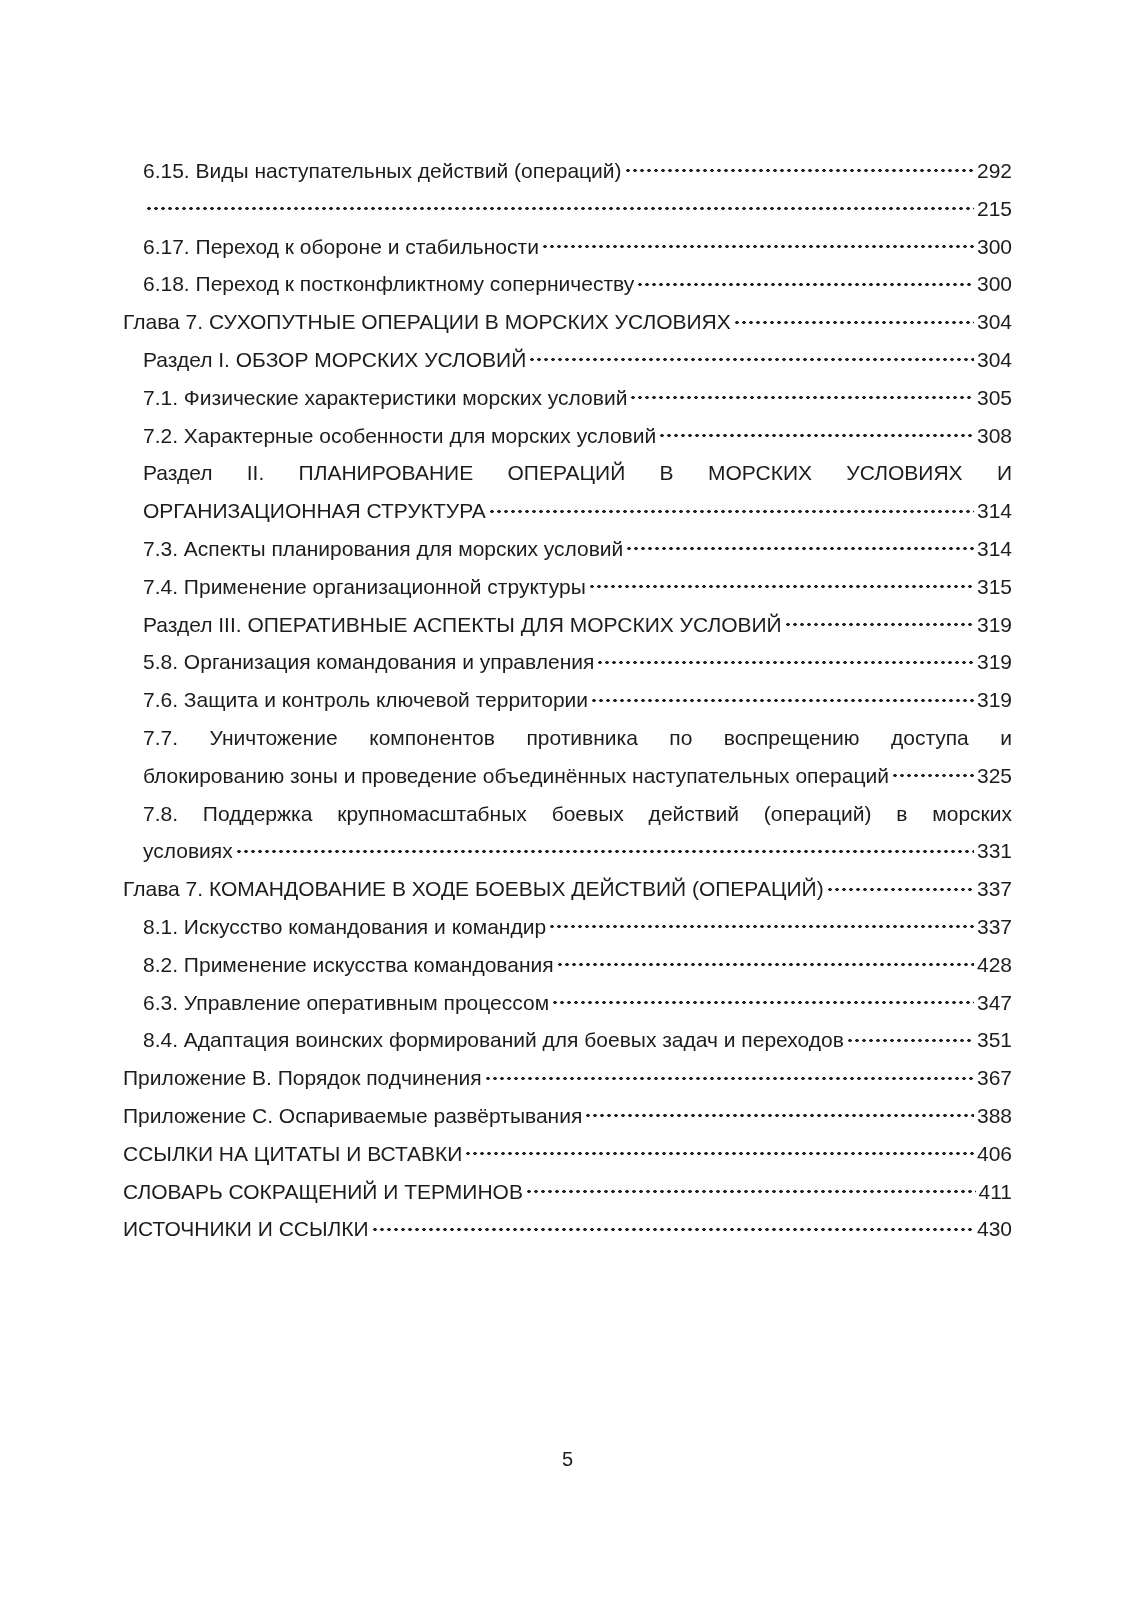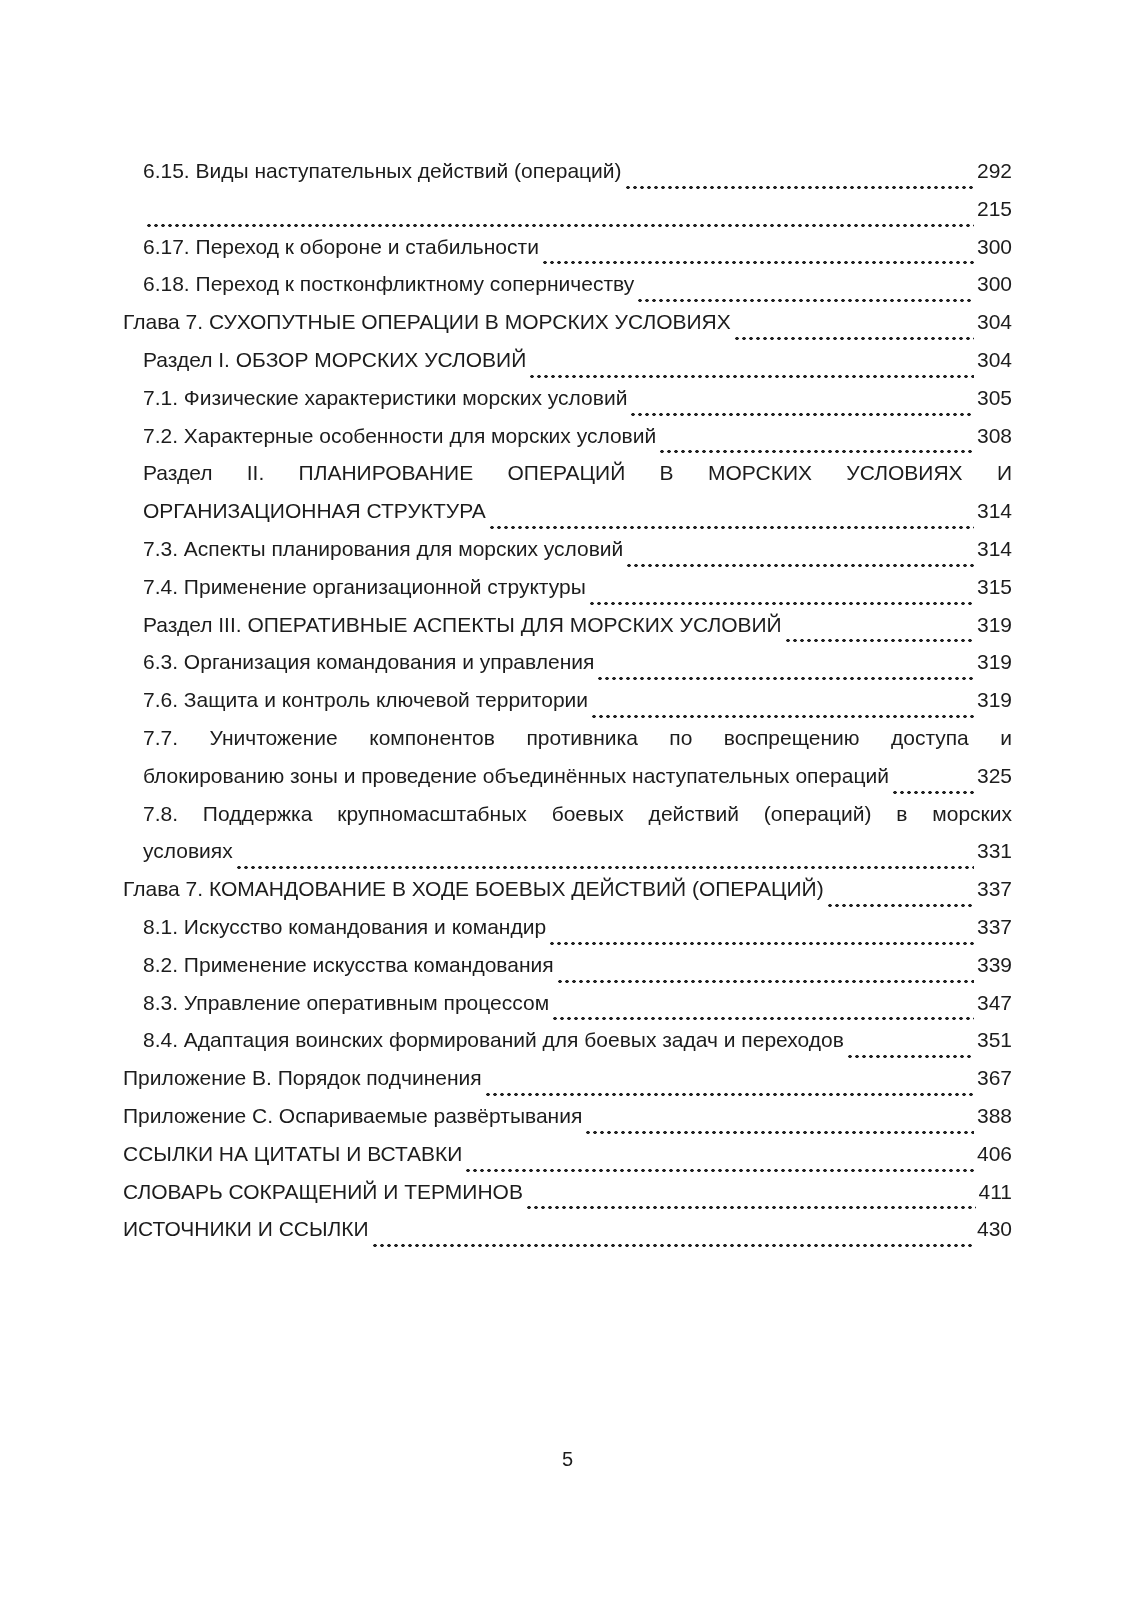--- a/index.html
+++ b/index.html
@@ -26,21 +26,21 @@
   }
   .entry { margin: 0; }
   .entry.sub { margin-left: 20px; }
   .entry .pre {
     text-align: justify;
     text-align-last: justify;
     white-space: normal;
   }
   .entry .row {
     display: flex;
-    align-items: flex-end;
+    align-items: center;
   }
   .entry .t {
     white-space: nowrap;
     flex: 0 0 auto;
   }
   .entry .dots {
     flex: 1 1 auto;
     min-width: 12px;
     height: 5px;
     margin: 0 3px 0 4px;
@@ -161,21 +161,21 @@
 
     <div class="row">
       <span class="t">Раздел III. ОПЕРАТИВНЫЕ АСПЕКТЫ ДЛЯ МОРСКИХ УСЛОВИЙ</span>
       <span class="dots"></span>
       <span class="pg">319</span>
     </div>
   </div>
       <div class="entry sub">
 
     <div class="row">
-      <span class="t">6.3. Организация командования и управления</span>
+      <span class="t">5.8. Организация командования и управления</span>
       <span class="dots"></span>
       <span class="pg">319</span>
     </div>
   </div>
       <div class="entry sub">
 
     <div class="row">
       <span class="t">7.6. Защита и контроль ключевой территории</span>
       <span class="dots"></span>
       <span class="pg">319</span>
@@ -211,27 +211,27 @@
       <span class="t">8.1. Искусство командования и командир</span>
       <span class="dots"></span>
       <span class="pg">337</span>
     </div>
   </div>
       <div class="entry sub">
 
     <div class="row">
       <span class="t">8.2. Применение искусства командования</span>
       <span class="dots"></span>
-      <span class="pg">339</span>
-    </div>
-  </div>
-      <div class="entry sub">
-
-    <div class="row">
-      <span class="t">8.3. Управление оперативным процессом</span>
+      <span class="pg">428</span>
+    </div>
+  </div>
+      <div class="entry sub">
+
+    <div class="row">
+      <span class="t">6.3. Управление оперативным процессом</span>
       <span class="dots"></span>
       <span class="pg">347</span>
     </div>
   </div>
       <div class="entry sub">
 
     <div class="row">
       <span class="t">8.4. Адаптация воинских формирований для боевых задач и переходов</span>
       <span class="dots"></span>
       <span class="pg">351</span>

